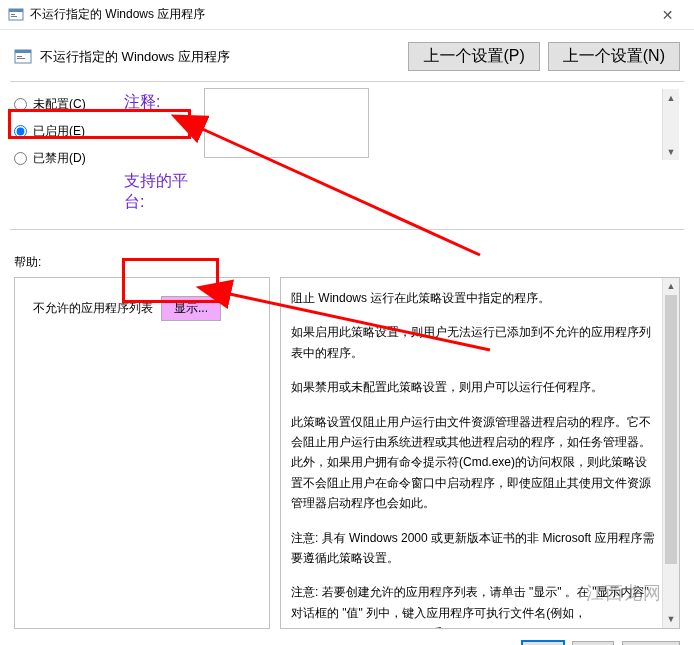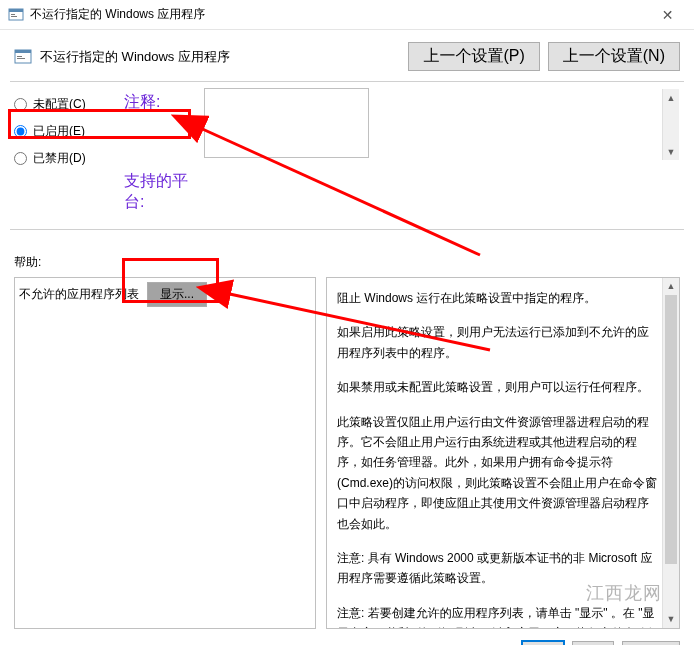--- a/index.html
+++ b/index.html
@@ -118,35 +118,35 @@
       display: flex;
       padding: 18px 14px 6px 14px;
     }
     .section-labels > div:first-child { width: 300px; }
     .bottom-area {
       display: flex;
       padding: 0 14px;
       gap: 10px;
     }
     .options-panel {
-      width: 302px;
+      width: 256px;
       height: 352px;
       border: 1px solid #c0c0c0;
       background: #fff;
-      padding: 4px;
+      padding: 18px;
       font-size: 12px;
     }
     .options-row {
       display: flex;
       align-items: center;
       gap: 8px;
     }
     .show-btn {
       border: 1px solid #adadad;
-      background: #a3a3a3;
+      background: #f0abfc;
       padding: 3px 12px;
       font-size: 12px;
       cursor: pointer;
     }
     .help-panel {
       flex: 1;
       height: 352px;
       border: 1px solid #c0c0c0;
       background: #fff;
       padding: 10px 22px 10px 10px;

